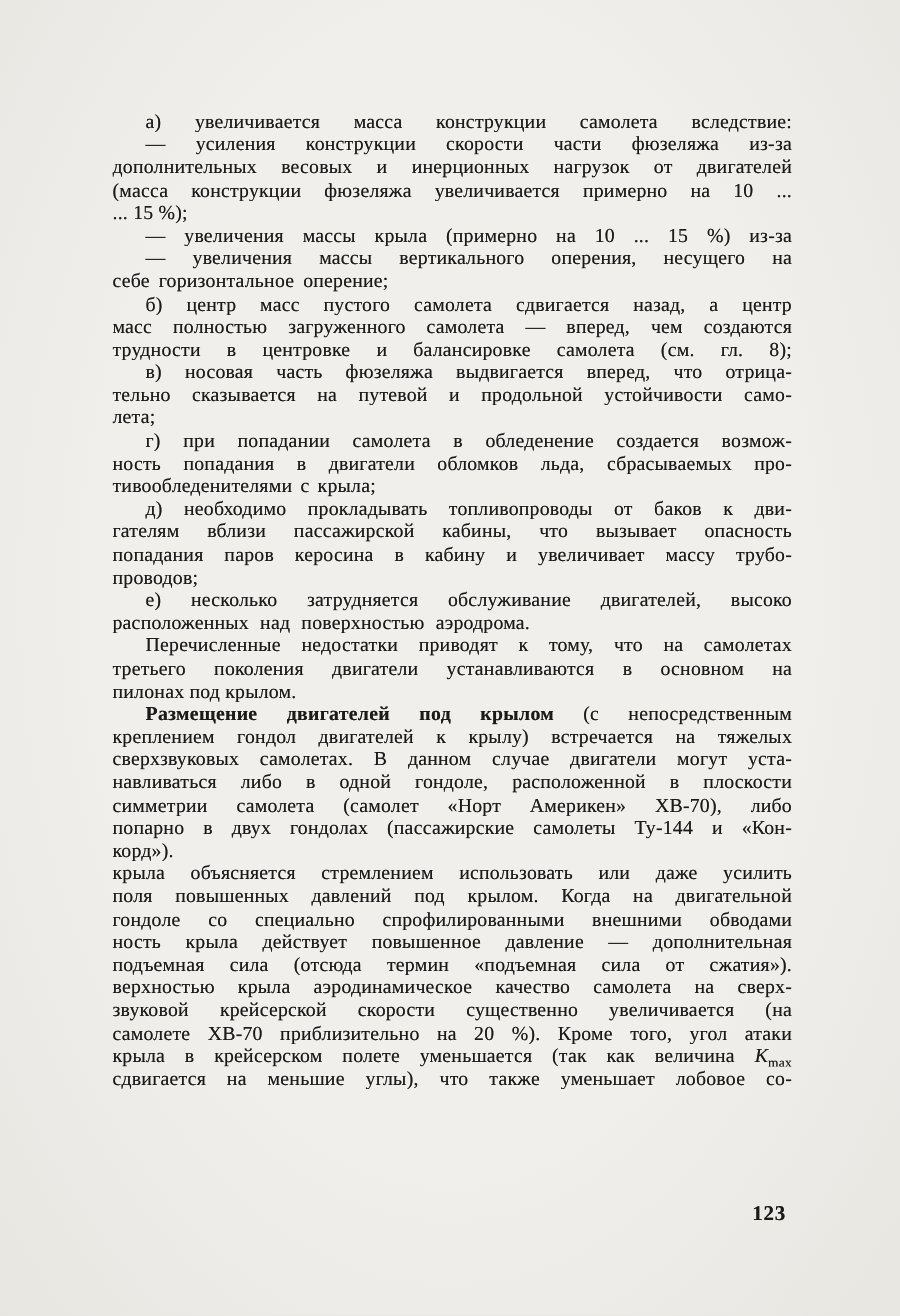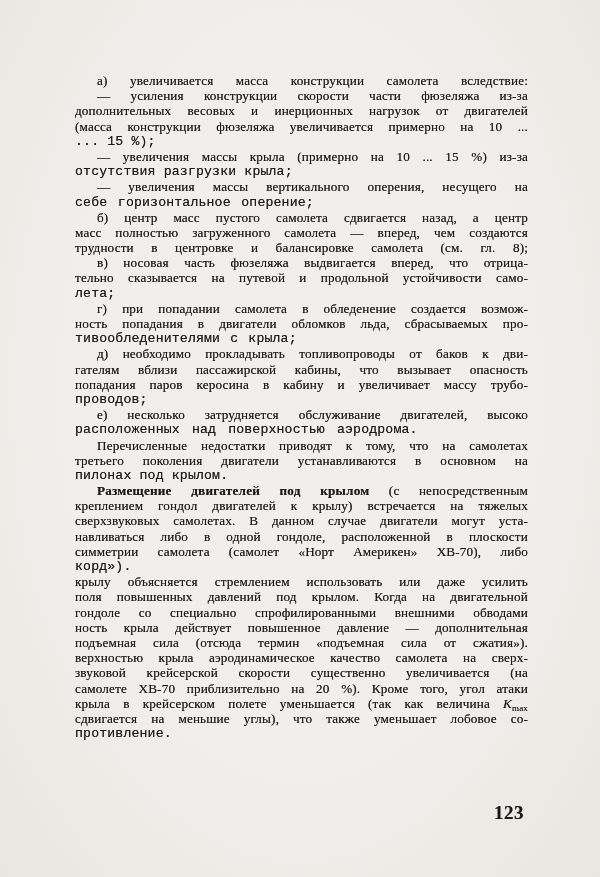--- a/index.html
+++ b/index.html
@@ -32,21 +32,20 @@
     height: 15.2px;
     line-height: 15.2px;
     overflow: hidden;
   }
   .line.j {
     text-align: justify;
     text-align-last: justify;
   }
   .line.l {
     text-align: left;
-    font-family: Liberation Mono, monospace;
   }
   .line.indent {
     padding-left: 22px;
   }
   .line b {
     font-weight: bold;
     letter-spacing: 0.2px;
   }
   .line i {
     font-style: italic;
@@ -58,38 +57,37 @@
     vertical-align: -3px;
     line-height: 0;
   }
   .pagenum {
     position: absolute;
     left: 75px;
     top: 802px;
     width: 449px;
     text-align: right;
     color: #1b1b1b;
-    font-size: 19px;
+    font-size: 14px;
     font-weight: bold;
     letter-spacing: 0.5px;
     text-shadow: 0 0 0.4px rgba(20,20,20,0.65);
   }
 </style>
 </head>
 <body>
 
 <div class="page">
   <div class="textblock">
       <div class="line j indent">а) увеличивается масса конструкции самолета вследствие:</div>
       <div class="line j indent">— усиления конструкции скорости части фюзеляжа из-за</div>
       <div class="line j">дополнительных весовых и инерционных нагрузок от двигателей</div>
       <div class="line j">(масса конструкции фюзеляжа увеличивается примерно на 10 ...</div>
       <div class="line l">... 15 %);</div>
       <div class="line j indent">— увеличения массы крыла (примерно на 10 ... 15 %) из-за</div>
-      <div class="line l">отсутствия разгрузки крыла;</div>
       <div class="line j indent">— увеличения массы вертикального оперения, несущего на</div>
       <div class="line l" style="word-spacing: 2.5px;">себе горизонтальное оперение;</div>
       <div class="line j indent">б) центр масс пустого самолета сдвигается назад, а центр</div>
       <div class="line j">масс полностью загруженного самолета — вперед, чем создаются</div>
       <div class="line j">трудности в центровке и балансировке самолета (см. гл. 8);</div>
       <div class="line j indent">в) носовая часть фюзеляжа выдвигается вперед, что отрица-</div>
       <div class="line j">тельно сказывается на путевой и продольной устойчивости само-</div>
       <div class="line l">лета;</div>
       <div class="line j indent">г) при попадании самолета в обледенение создается возмож-</div>
       <div class="line j">ность попадания в двигатели обломков льда, сбрасываемых про-</div>
@@ -101,27 +99,27 @@
       <div class="line j indent">е) несколько затрудняется обслуживание двигателей, высоко</div>
       <div class="line l" style="word-spacing: 4px;">расположенных над поверхностью аэродрома.</div>
       <div class="line j indent">Перечисленные недостатки приводят к тому, что на самолетах</div>
       <div class="line j">третьего поколения двигатели устанавливаются в основном на</div>
       <div class="line l">пилонах под крылом.</div>
       <div class="line j indent"><b>Размещение двигателей под крылом</b> (с непосредственным</div>
       <div class="line j">креплением гондол двигателей к крылу) встречается на тяжелых</div>
       <div class="line j">сверхзвуковых самолетах. В данном случае двигатели могут уста-</div>
       <div class="line j">навливаться либо в одной гондоле, расположенной в плоскости</div>
       <div class="line j">симметрии самолета (самолет «Норт Америкен» ХВ-70), либо</div>
+      <div class="line j">попарно в двух гондолах (пассажирские самолеты Ту-144 и «Кон-</div>
       <div class="line l">корд»).</div>
-      <div class="line j">крылу объясняется стремлением использовать или даже усилить</div>
+      <div class="line j">крыла объясняется стремлением использовать или даже усилить</div>
       <div class="line j">поля повышенных давлений под крылом. Когда на двигательной</div>
       <div class="line j">гондоле со специально спрофилированными внешними обводами</div>
       <div class="line j">ность крыла действует повышенное давление — дополнительная</div>
       <div class="line j">подъемная сила (отсюда термин «подъемная сила от сжатия»).</div>
       <div class="line j">верхностью крыла аэродинамическое качество самолета на сверх-</div>
       <div class="line j">звуковой крейсерской скорости существенно увеличивается (на</div>
       <div class="line j">самолете ХВ-70 приблизительно на 20 %). Кроме того, угол атаки</div>
       <div class="line j">крыла в крейсерском полете уменьшается (так как величина <span><i>K</i><sub>max</sub></span></div>
       <div class="line j">сдвигается на меньшие углы), что также уменьшает лобовое со-</div>
-      <div class="line l">противление.</div>
     </div>
   <div class="pagenum">123</div>
 </div>
 
 </body></html>

